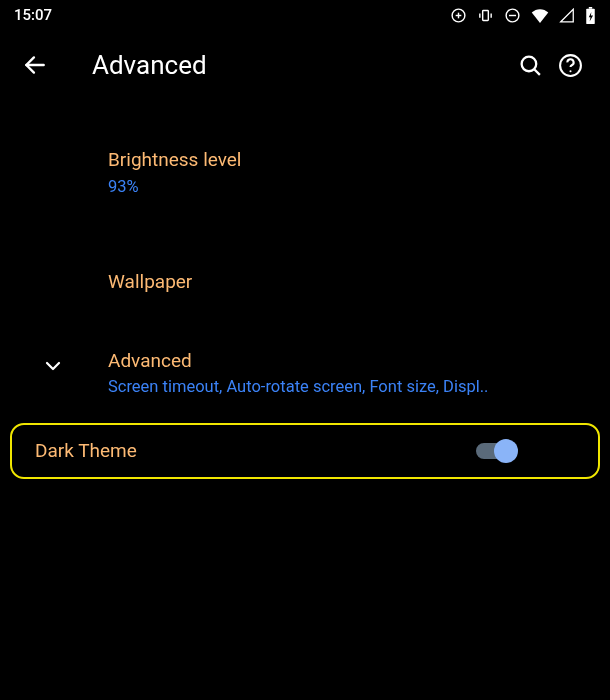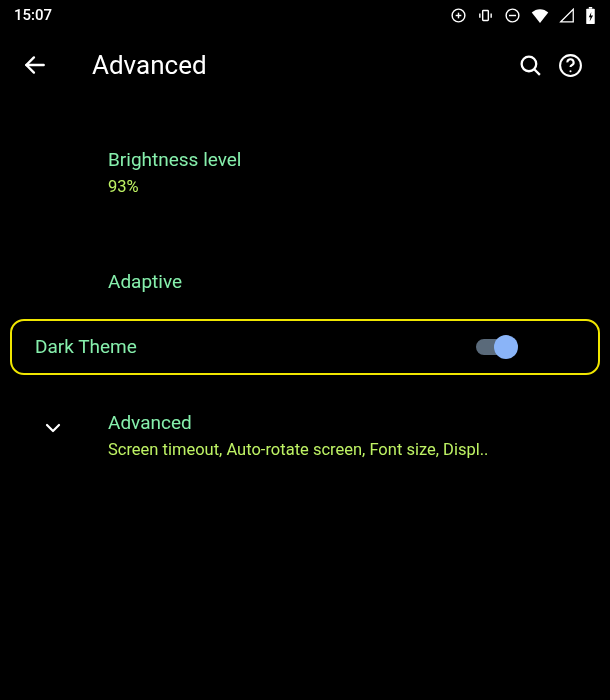--- a/index.html
+++ b/index.html
@@ -56,26 +56,26 @@
     padding-top: 30px;
   }
   .row {
     padding: 18px 0 18px 108px;
     padding-right: 30px;
     position: relative;
   }
   .row .title {
     font-size: 19px;
     font-weight: 400;
-    color: #86efac;
+    color: #fdba74;
     line-height: 1.3;
   }
   .row .sub {
     font-size: 16.5px;
-    color: #bef264;
+    color: #3b82f6;
     line-height: 1.35;
     margin-top: 3px;
   }
 
   
   .row.highlight {
     border: 2.5px solid #f0e600;
     border-radius: 14px;
     margin: 6px 10px 0 10px;
     padding: 14px 80px 14px 23px;
@@ -195,34 +195,34 @@
   <div class="row">
     <div class="title">Brightness level</div>
     <div class="sub">93%</div>
   </div>
 
 
   <div class="row">
   </div>
 
   <div class="row">
-    <div class="title">Adaptive</div>
+    <div class="title">Wallpaper</div>
+  </div>
+
+  <div class="row advanced">
+    <div class="chevron">
+      <svg width="24" height="24" viewBox="0 0 24 24" fill="none" stroke="#fff" stroke-width="2.2" stroke-linecap="round" stroke-linejoin="round">
+          <polyline points="6 9 12 15 18 9"></polyline>
+        </svg>
+    </div>
+    <div class="title">Advanced</div>
+    <div class="sub">Screen timeout, Auto-rotate screen, Font size, Displ..</div>
   </div>
 
   <div class="row highlight">
     <div class="title">Dark Theme</div>
     <div class="switch">
       <div class="track"></div>
       <div class="thumb"></div>
     </div>
   </div>
 
-  <div class="row advanced">
-    <div class="chevron">
-      <svg width="24" height="24" viewBox="0 0 24 24" fill="none" stroke="#fff" stroke-width="2.2" stroke-linecap="round" stroke-linejoin="round">
-          <polyline points="6 9 12 15 18 9"></polyline>
-        </svg>
-    </div>
-    <div class="title">Advanced</div>
-    <div class="sub">Screen timeout, Auto-rotate screen, Font size, Displ..</div>
-  </div>
-
 </div>
 
 </body></html>

